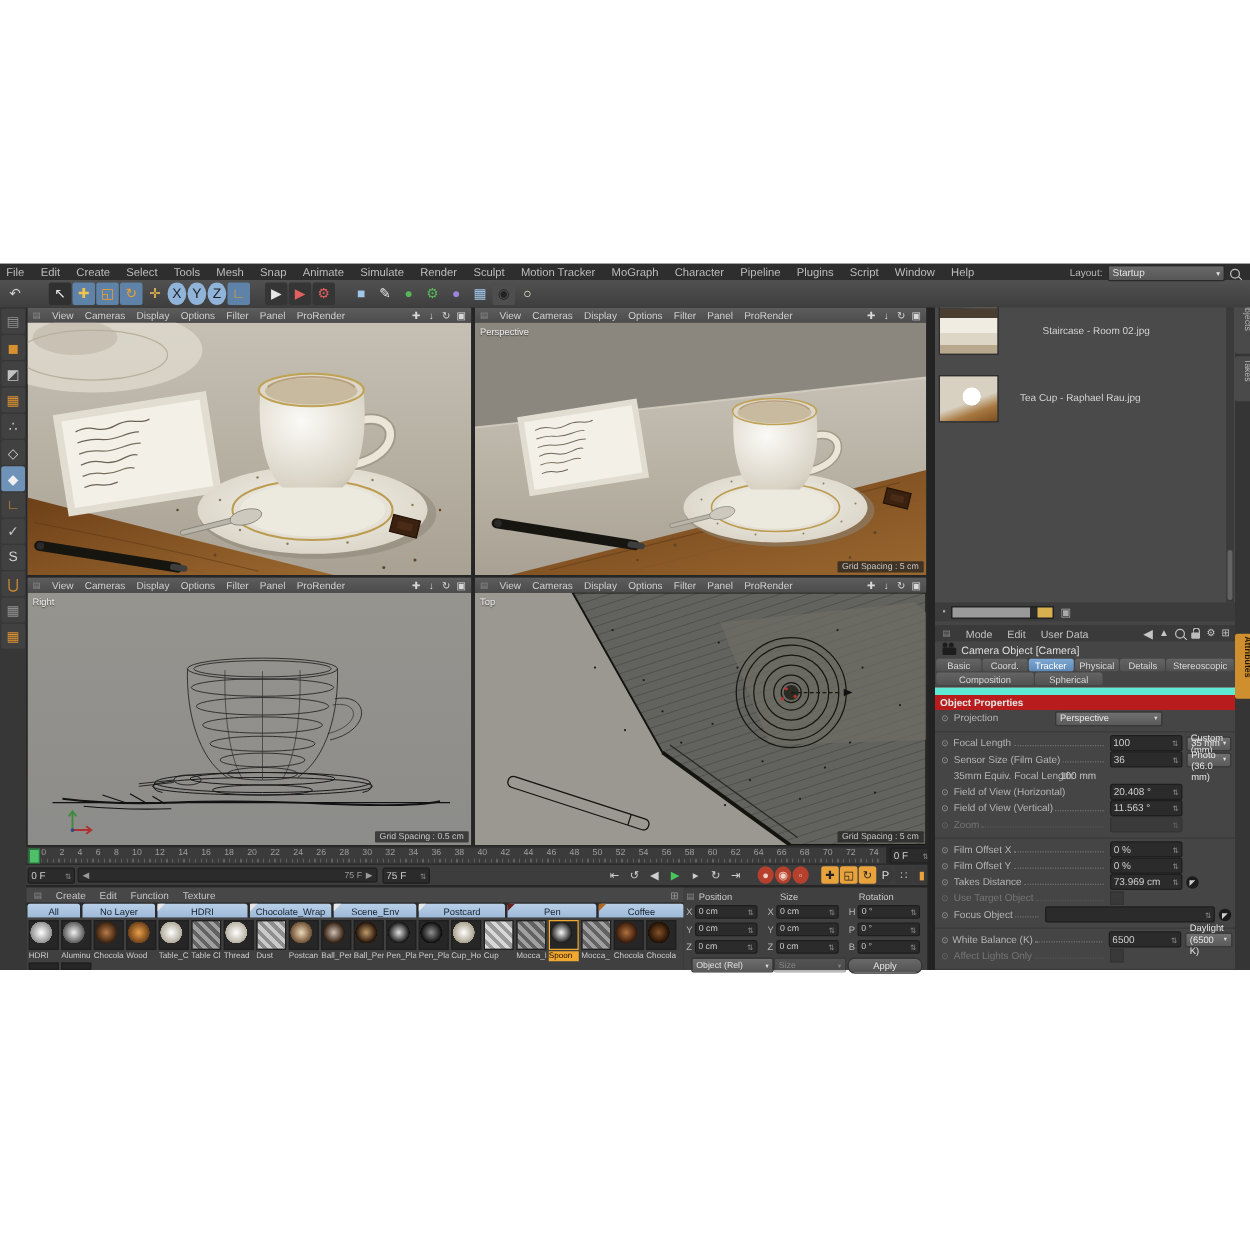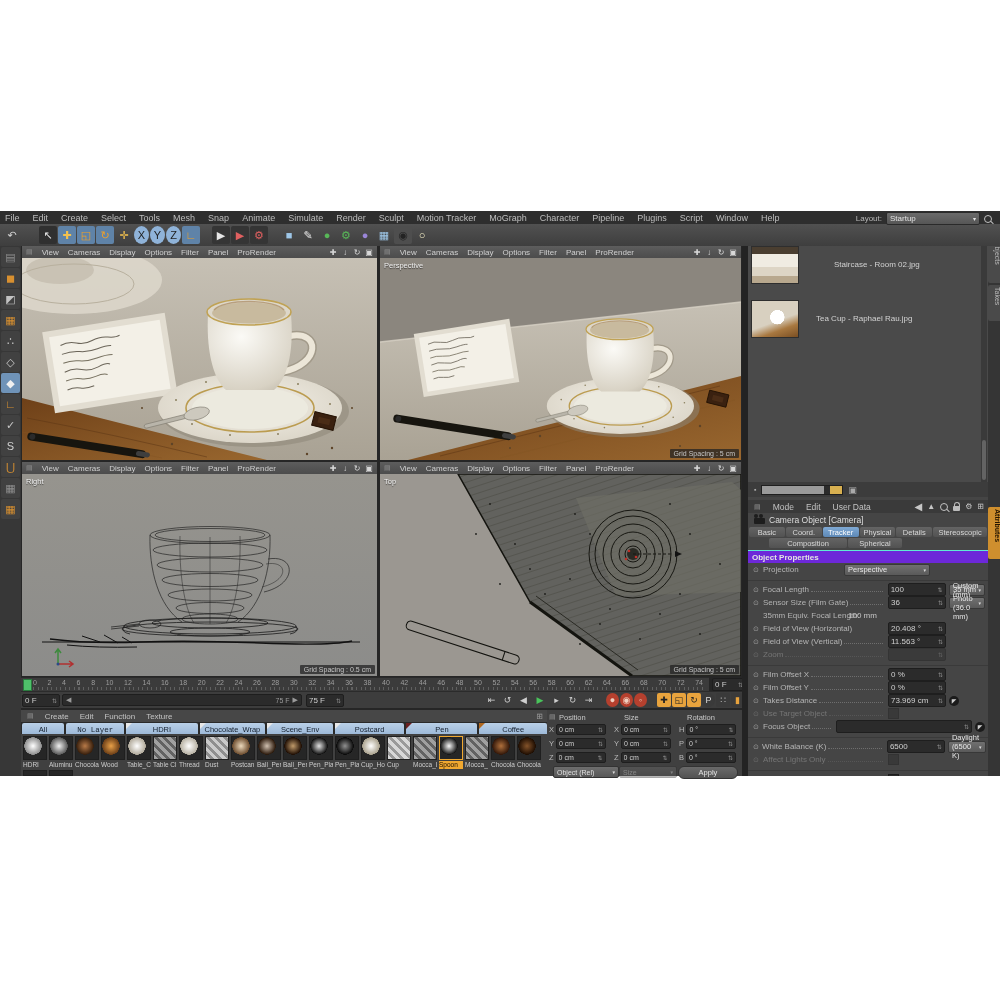--- a/index.html
+++ b/index.html
@@ -112,23 +112,23 @@
   
   .attr{position:absolute;left:0;top:275px;width:240px;height:276px;background:#454545;overflow:hidden;}
   .objrow{height:13px;display:flex;align-items:center;gap:4px;padding-left:6px;color:#dedede;font-size:8.5px;}
   .camicon{width:11px;height:6px;background:#1d1d1d;border-radius:1px;position:relative;margin-top:3px;}
   .camicon:before{content:"";position:absolute;top:-4px;left:0;width:4px;height:4px;border-radius:50%;
                   background:#1d1d1d;box-shadow:5px 0 0 #1d1d1d;}
   .atabs{display:flex;gap:1px;padding:1px 1px 0 1px;}
   .atab{height:10px;background:linear-gradient(#646464,#525252);color:#d8d8d8;font-size:7.5px;
         display:flex;align-items:center;justify-content:center;border-radius:2px;flex:1;}
   .atab.active{background:linear-gradient(#7fa9d4,#5d88b6);color:#fff;}
-  .atab.w80{flex:0 0 78px;margin-left:20px;}
+  .atab.w80{flex:0 0 78px;}
   .atab.w56{flex:0 0 54px;}
-  .asection{height:12px;border-top:1px solid #5eead4;background:#6d28d9;display:flex;align-items:center;
+  .asection{height:12px;border-top:6px solid #5eead4;background:#b91c1c;display:flex;align-items:center;
             padding-left:4px;color:#e4e4e4;font-weight:bold;font-size:8px;margin-top:2px;}
   .arow{display:flex;align-items:center;height:13px;padding-left:5px;gap:3px;}
   .tog{color:#999;font-size:7px;width:7px;}
   .albl{display:flex;align-items:baseline;width:122px;flex:0 0 122px;font-size:8px;color:#b4b4b4;overflow:hidden;}
   .albl b{font-weight:normal;white-space:nowrap;}
   .albl i{flex:1;border-bottom:1px dotted #6e6e6e;margin:0 2px 2px 2px;min-width:2px;}
   .w52{width:52px;flex:0 0 52px;}
   .w78{width:78px;flex:0 0 78px;}
   .wfill{flex:1;margin-right:3px;}
   .dd{background:linear-gradient(#707070,#5a5a5a);border:1px solid #383838;border-radius:2px;color:#e6e6e6;
@@ -652,21 +652,21 @@
           </span>
         <span class="panelic">⊞</span>
       </div>
       <div class="ltabs">
 
           <span class="ltab" style="width: 46px;">
             <span class="corner" style="border-top-color: rgba(0, 0, 0, 0);"></span>
             <span>All</span>
           </span>
 
-          <span class="ltab" style="width: 64px; font-family: Liberation Mono, monospace;">
+          <span class="ltab" style="width: 64px;">
             <span class="corner" style="border-top-color: rgba(0, 0, 0, 0);"></span>
             <span>No Layer</span>
           </span>
 
           <span class="ltab" style="width: 78px;">
             <span class="corner" style="border-top-color: rgb(232, 232, 232);"></span>
             <span>HDRI</span>
           </span>
 
           <span class="ltab" style="width: 72px;">

